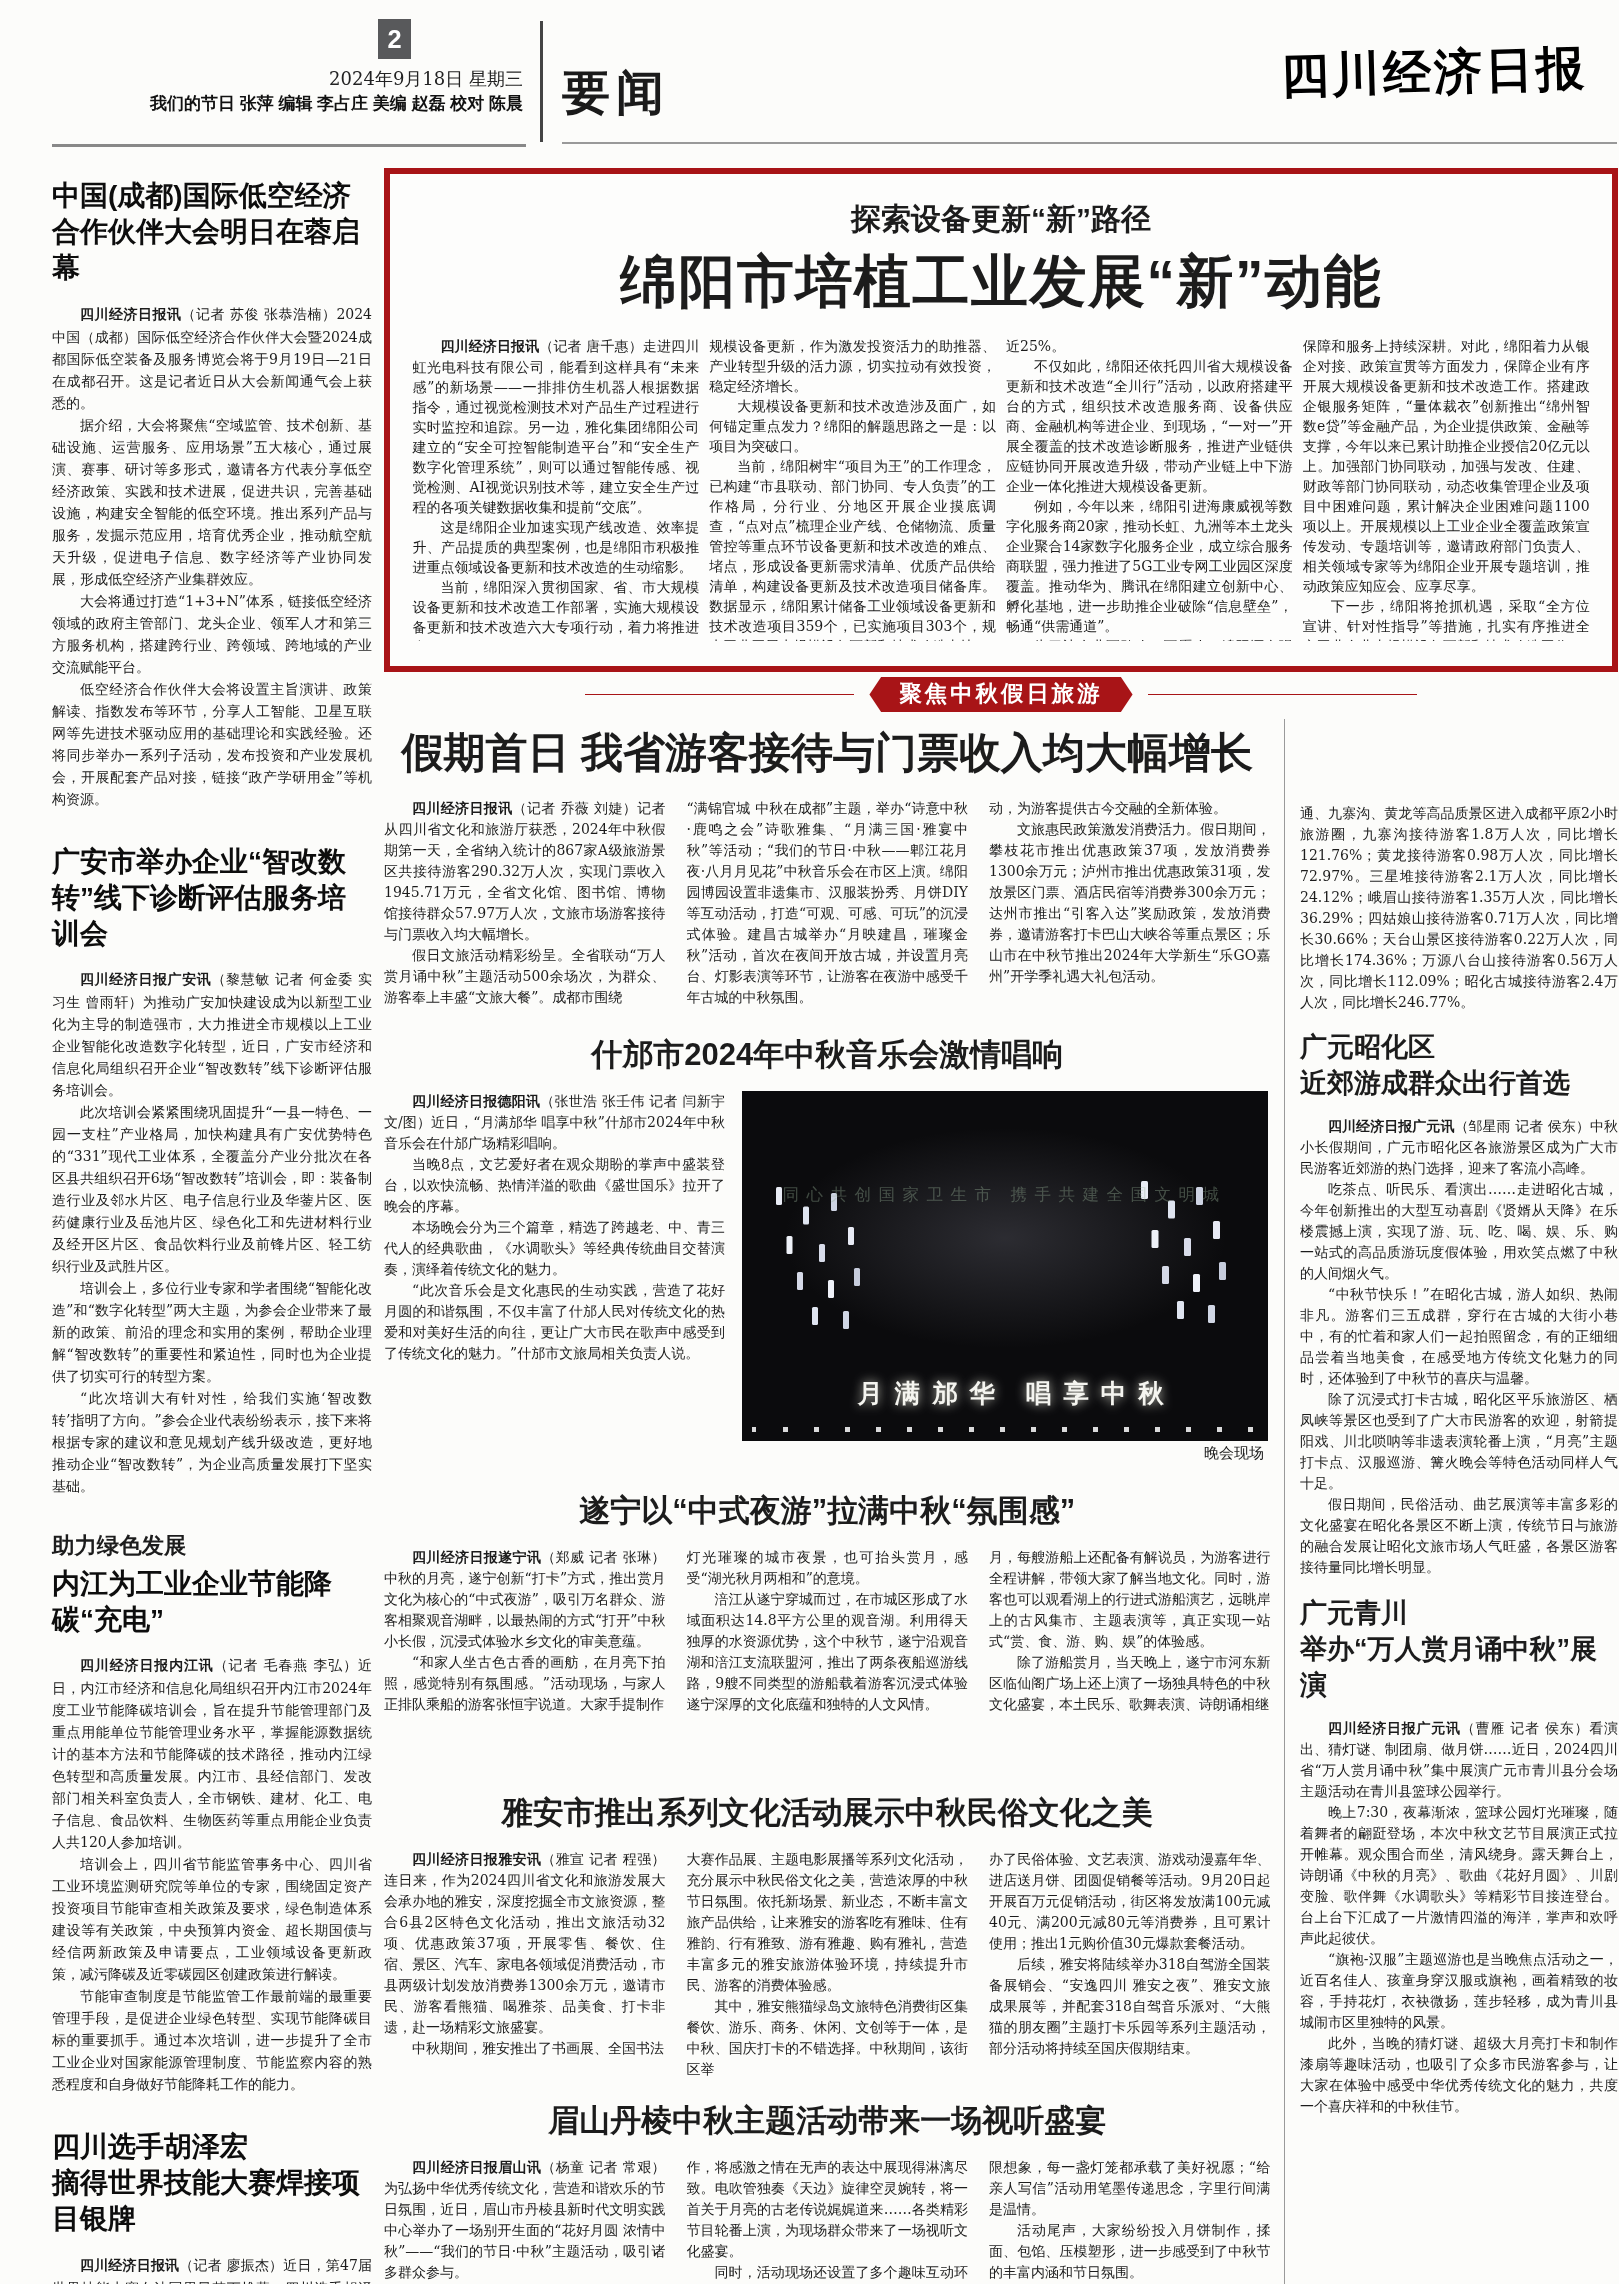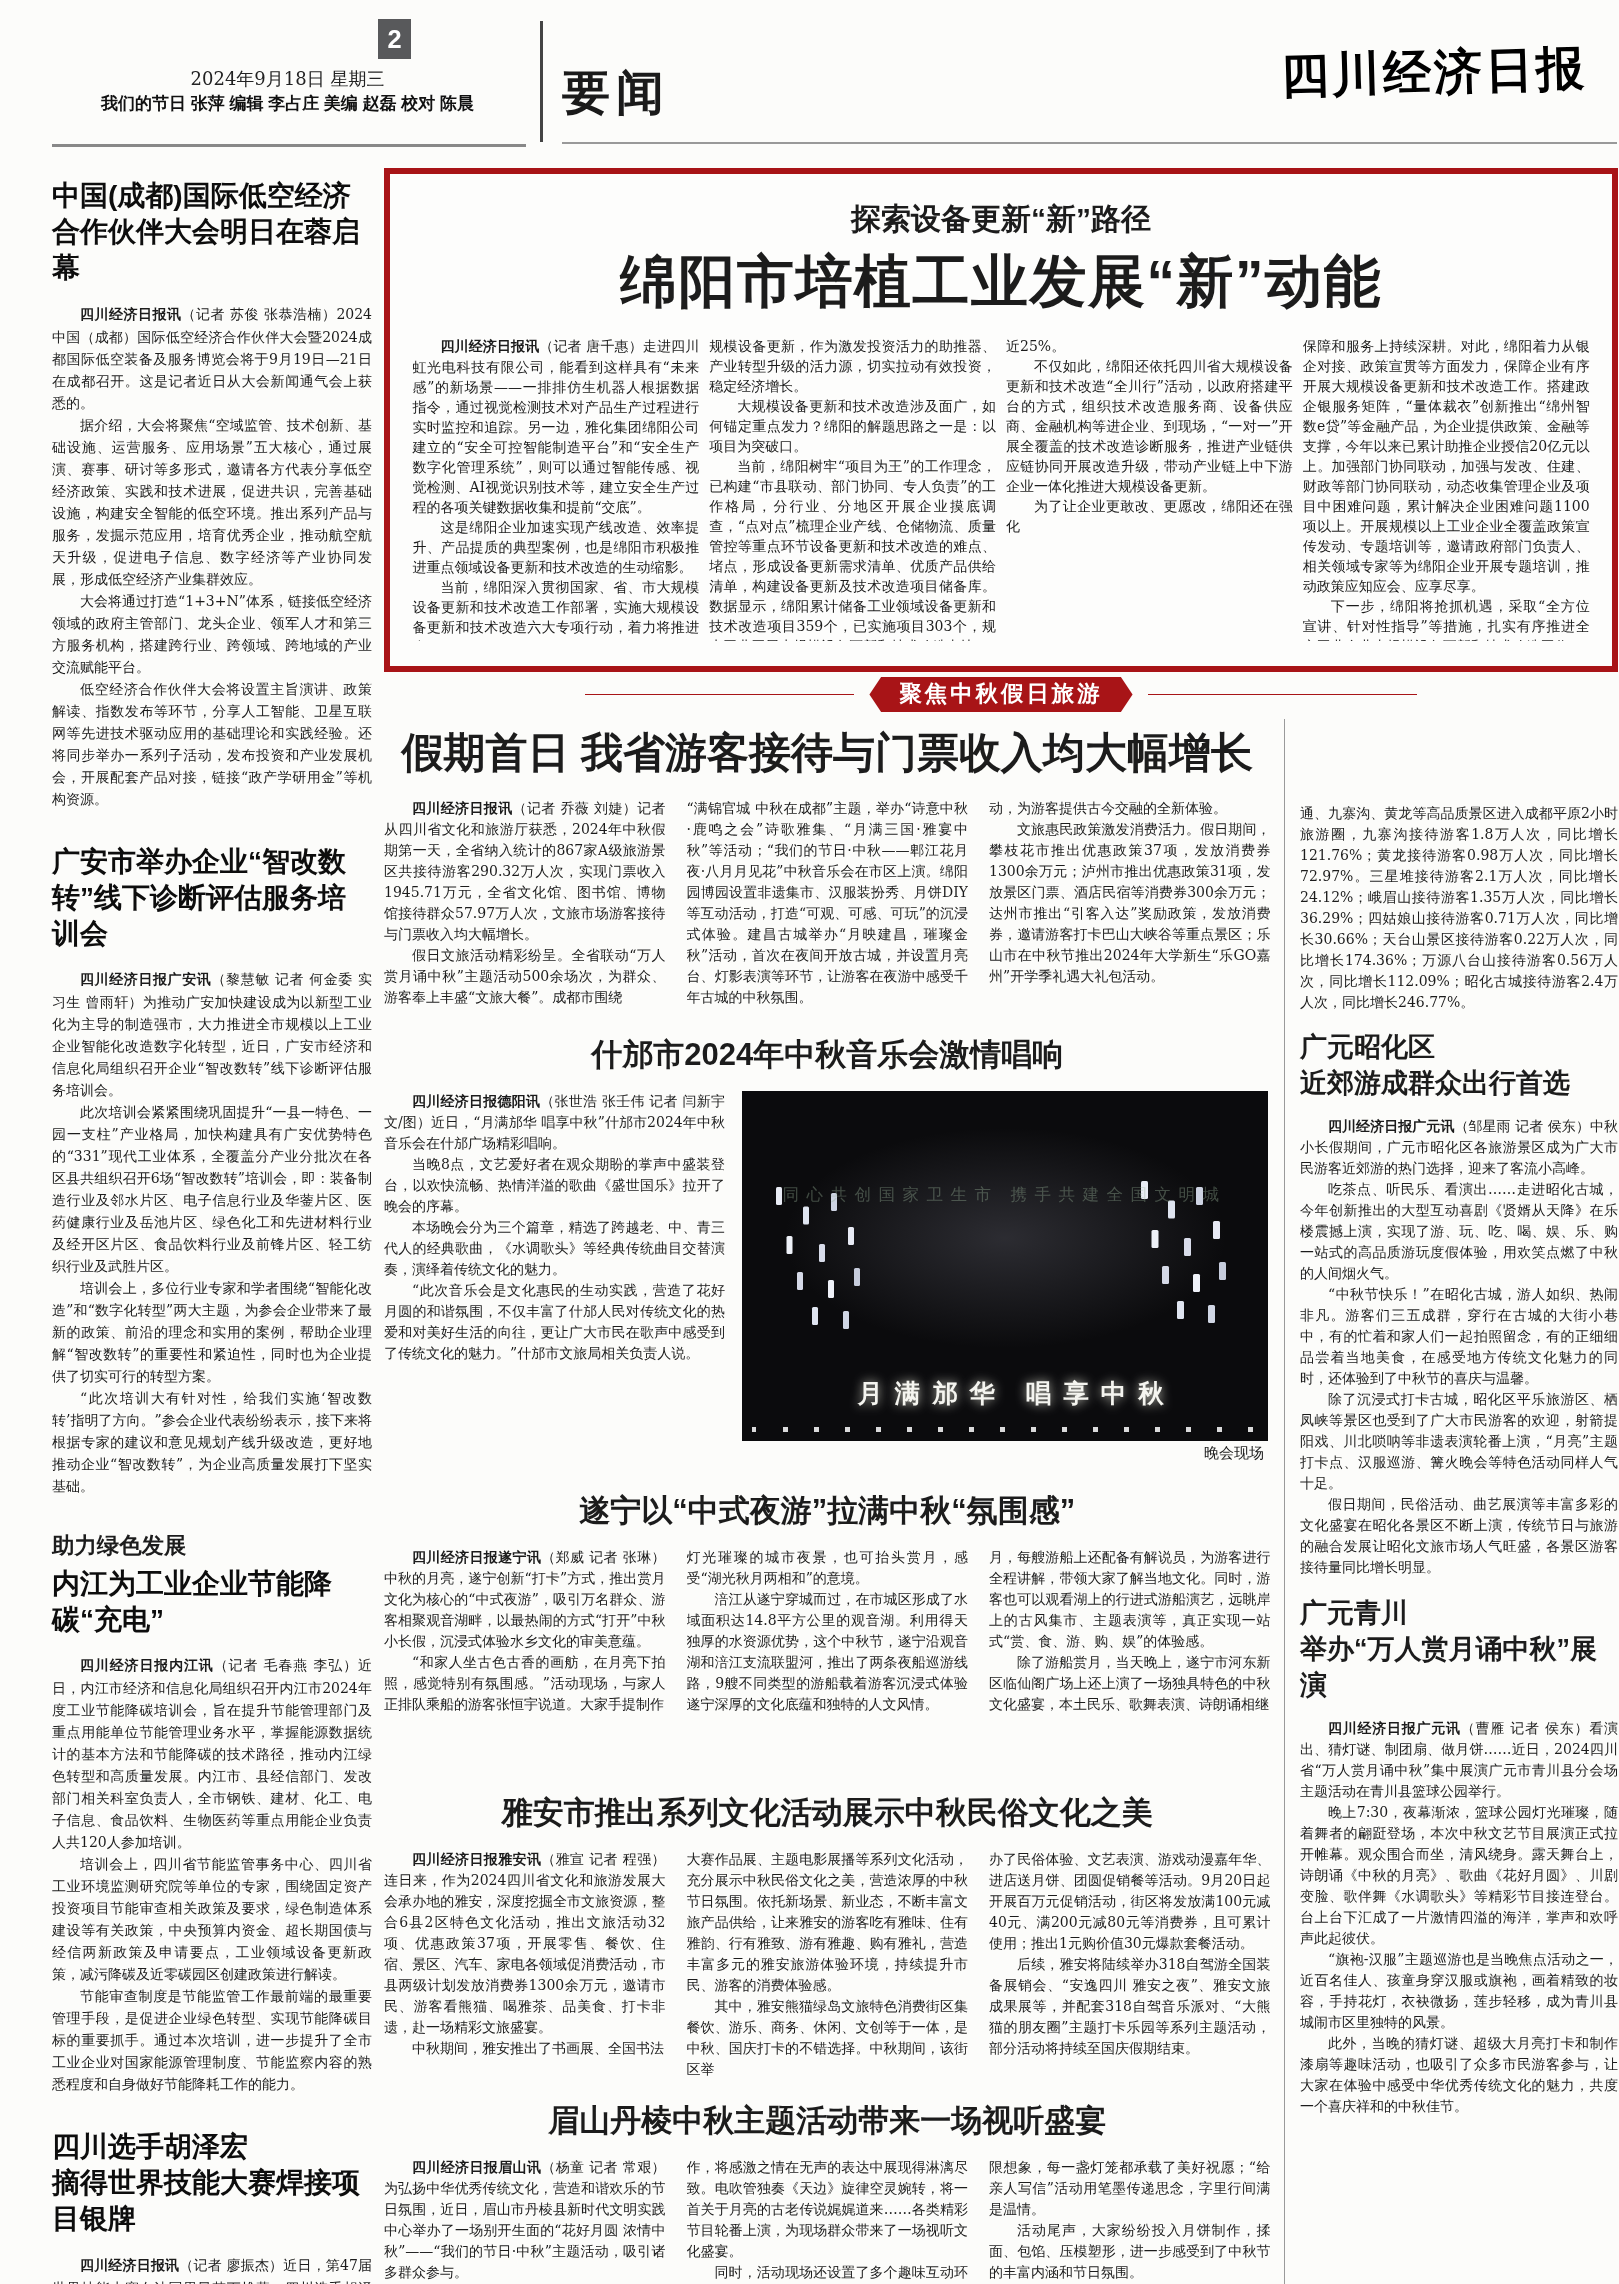--- a/index.html
+++ b/index.html
@@ -5,21 +5,21 @@
   * { margin:0; padding:0; box-sizing:border-box; }
   html,body { background:#e8e8e6; }
   body { font-family:"DejaVu Serif", serif; color:#1c1c1c; }
   #page { position:relative; width:1620px; height:2284px; margin:0 auto;
           background:#fcfcfa; overflow:hidden; }
 
   
   .pagenum-box { position:absolute; left:378px; top:19.4px; width:33px; height:40px;
     background:#58595b; color:#fff; font:bold 25.4px/40px "Liberation Sans", sans-serif;
     text-align:center; }
-  .header-left { position:absolute; left:52px; top:66px; width:471px; text-align:center; }
+  .header-left { position:absolute; left:52px; top:66px; width:471px; text-align:right; }
   .header-date { font:18px/25.4px "DejaVu Serif", serif; color:#222; }
   .header-editors { font:bold 17px/25.4px "Liberation Sans", sans-serif; color:#111; }
   .rule-left { position:absolute; left:52px; top:144px; width:474px; height:3px; background:#888; }
   .vrule { position:absolute; left:540px; top:21px; width:3px; height:121px; background:#444; }
   .section-name { position:absolute; left:562px; top:63px; font:bold 48px/60px "Liberation Sans", sans-serif;
     letter-spacing:6px; color:#1a1a1a; }
   .rule-right { position:absolute; left:562px; top:142px; width:1055px; height:1.5px; background:#999; }
   .masthead { position:absolute; right:33px; top:39px; width:344px; text-align:right;
     font:bold 48px/67px "DejaVu Serif", serif; letter-spacing:3px; color:#000;
     transform:rotate(-1.5deg); }
@@ -159,20 +159,21 @@
         <p class="para">当前，绵阳深入贯彻国家、省、市大规模设备更新和技术改造工作部署，实施大规模设备更新和技术改造六大专项行动，着力将推进大</p>
       </div>
       <div class="lead-col">
         <p class="para cont">规模设备更新，作为激发投资活力的助推器、产业转型升级的活力源，切实拉动有效投资，稳定经济增长。</p>
         <p class="para">大规模设备更新和技术改造涉及面广，如何锚定重点发力？绵阳的解题思路之一是：以项目为突破口。</p>
         <p class="para">当前，绵阳树牢“项目为王”的工作理念，已构建“市县联动、部门协同、专人负责”的工作格局，分行业、分地区开展企业摸底调查，“点对点”梳理企业产线、仓储物流、质量管控等重点环节设备更新和技术改造的难点、堵点，形成设备更新需求清单、优质产品供给清单，构建设备更新及技术改造项目储备库。数据显示，绵阳累计储备工业领域设备更新和技术改造项目359个，已实施项目303个，规上工业开展大规模设备更新和技术改造占比</p>
       </div>
       <div class="lead-col">
         <p class="para cont">近25%。</p>
         <p class="para">不仅如此，绵阳还依托四川省大规模设备更新和技术改造“全川行”活动，以政府搭建平台的方式，组织技术改造服务商、设备供应商、金融机构等进企业、到现场，“一对一”开展全覆盖的技术改造诊断服务，推进产业链供应链协同开展改造升级，带动产业链上中下游企业一体化推进大规模设备更新。</p>
+        <p class="para">例如，今年以来，绵阳引进海康威视等数字化服务商20家，推动长虹、九洲等本土龙头企业聚合14家数字化服务企业，成立综合服务商联盟，强力推进了5G工业专网工业园区深度覆盖。推动华为、腾讯在绵阳建立创新中心、孵化基地，进一步助推企业破除“信息壁垒”，畅通“供需通道”。</p>
         <p class="para">为了让企业更敢改、更愿改，绵阳还在强化</p>
       </div>
       <div class="lead-col">
         <p class="para cont">保障和服务上持续深耕。对此，绵阳着力从银企对接、政策宣贯等方面发力，保障企业有序开展大规模设备更新和技术改造工作。搭建政企银服务矩阵，“量体裁衣”创新推出“绵州智数e贷”等金融产品，为企业提供政策、金融等支撑，今年以来已累计助推企业授信20亿元以上。加强部门协同联动，加强与发改、住建、财政等部门协同联动，动态收集管理企业及项目中困难问题，累计解决企业困难问题1100项以上。开展规模以上工业企业全覆盖政策宣传发动、专题培训等，邀请政府部门负责人、相关领域专家等为绵阳企业开展专题培训，推动政策应知应会、应享尽享。</p>
         <p class="para">下一步，绵阳将抢抓机遇，采取“全方位宣讲、针对性指导”等措施，扎实有序推进全市工业企业大规模设备更新和技术改造工作。</p>
       </div>
     </div>
   </section>
 
   <section id="festival">

